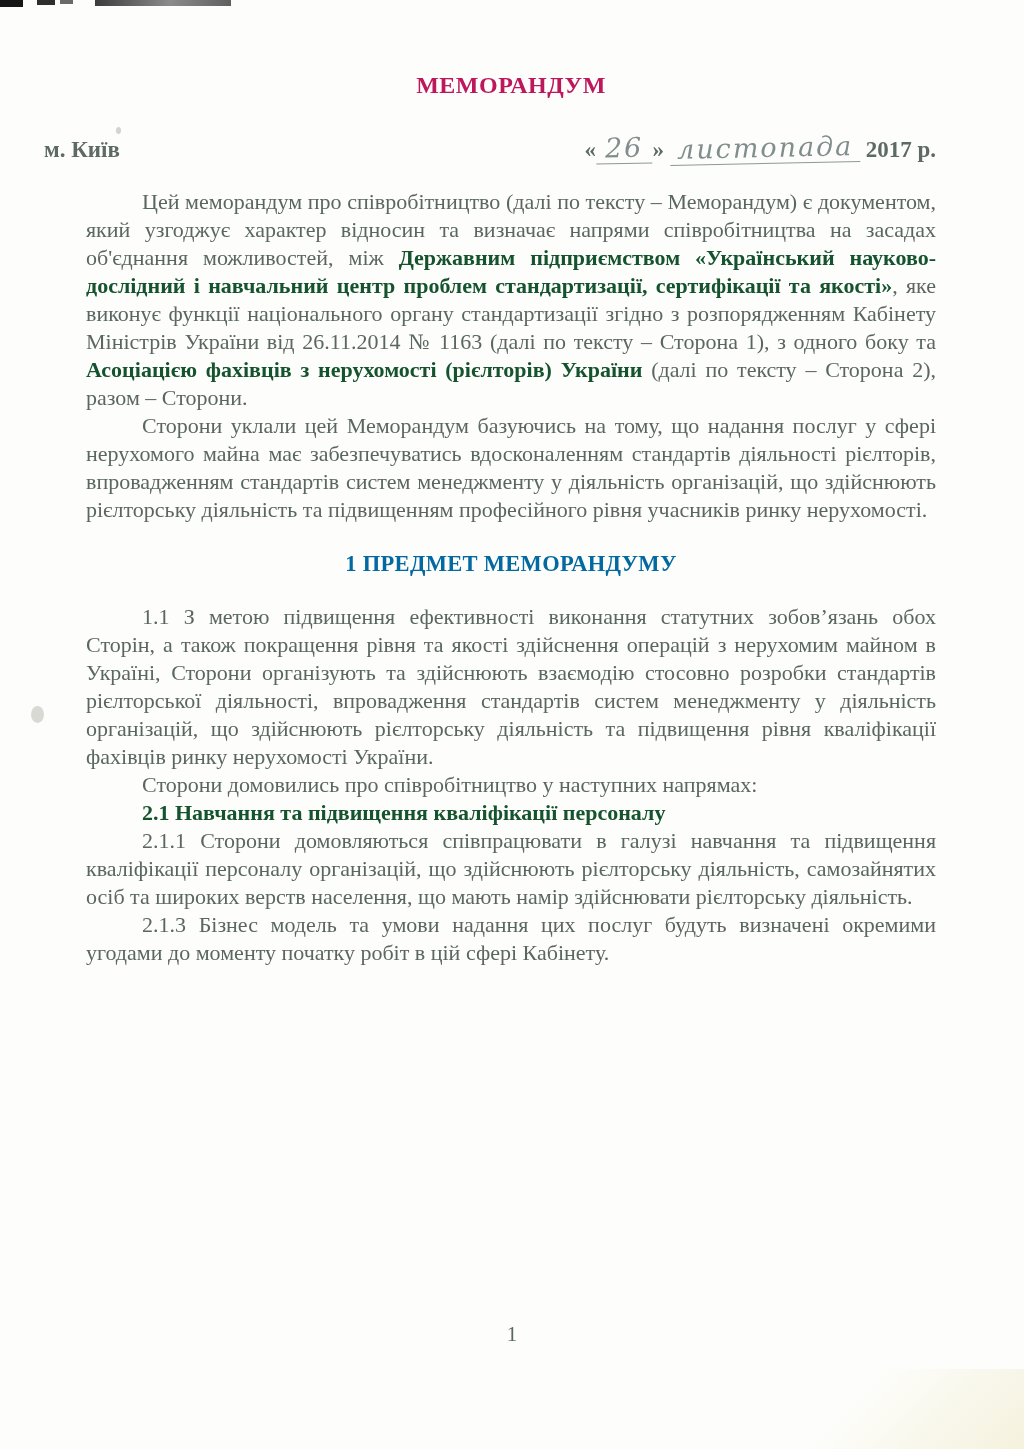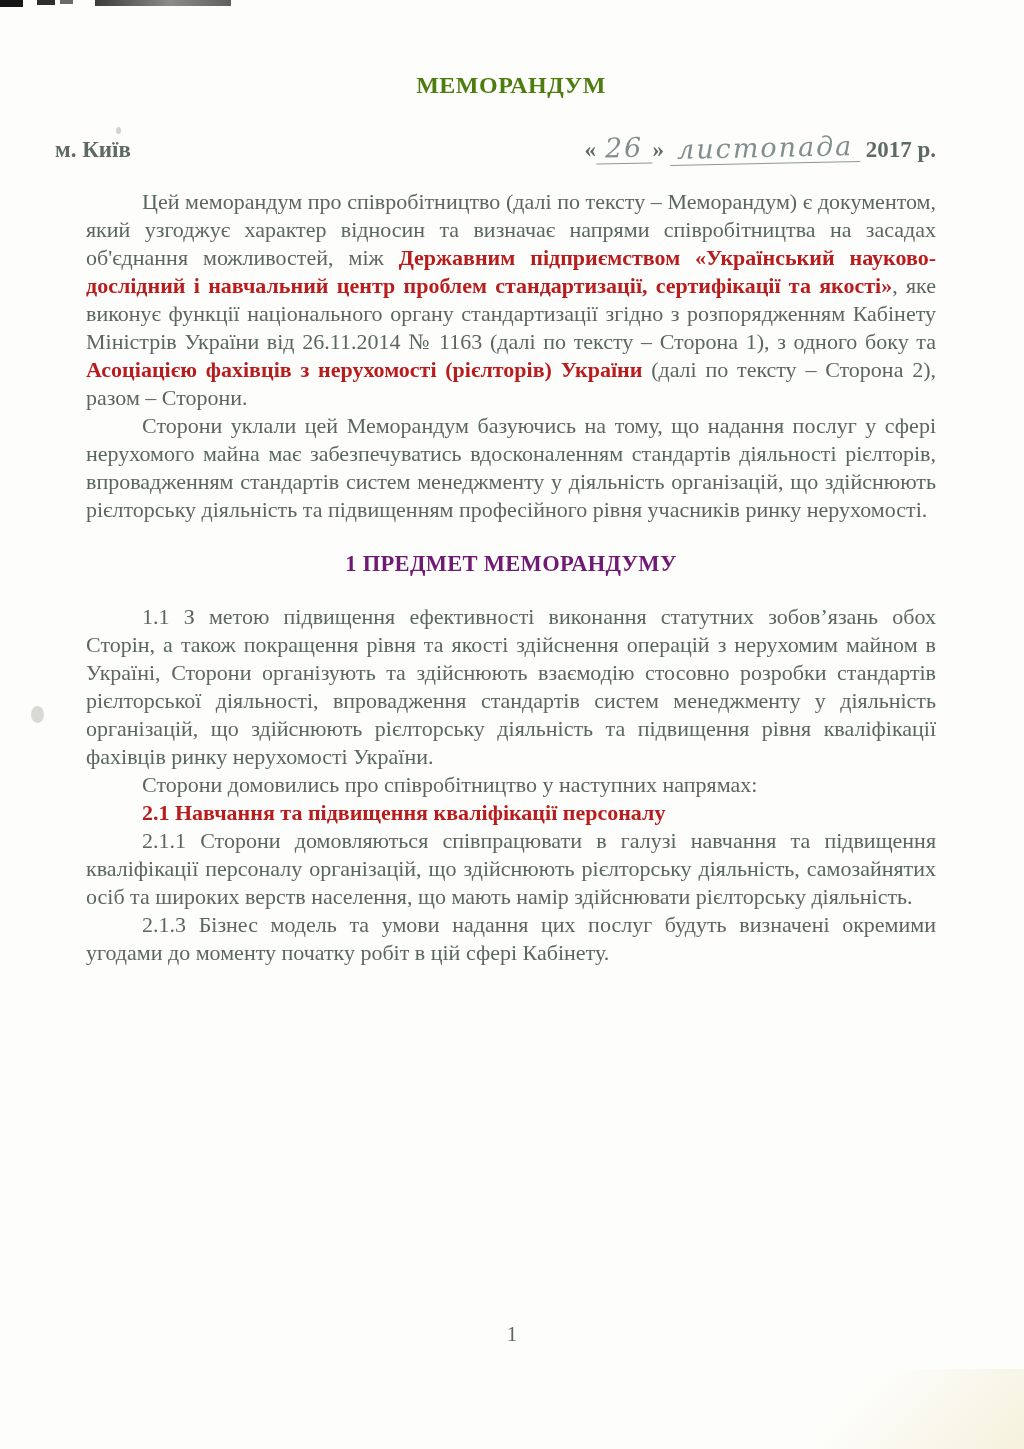--- a/index.html
+++ b/index.html
@@ -43,28 +43,28 @@
   .speck.s1 { left: 31px; top: 706px; width: 13px; height: 17px; opacity: .8; }
   .speck.s2 { left: 116px; top: 127px; width: 5px; height: 7px; opacity: .9; }
 
   .title-block {
     margin: 0 88px 0 86px;
     padding-top: 70px;
     text-align: center;
     font-weight: bold;
     font-size: 24px;
     line-height: 30px;
-    color: #4d7c0f;
+    color: #be185d;
     letter-spacing: 0.5px;
   }
   .place-date-row {
     display: flex;
     justify-content: space-between;
     align-items: baseline;
-    margin: 32px 88px 0 55px;
+    margin: 32px 88px 0 44px;
     font-size: 23px;
     font-weight: bold;
     color: #5d6a66;
   }
   .date-line { white-space: nowrap; }
   .hand {
     display: inline-block;
     font-family: "DejaVu Serif", serif;
     font-style: italic;
     font-weight: normal;
@@ -82,27 +82,27 @@
     font-size: 22px;
     line-height: 28px;
     text-align: justify;
   }
   .content p.para {
     margin: 0;
     text-indent: 56px;
   }
   .content .b {
     font-weight: bold;
-    color: #b91c1c;
+    color: #14532d;
   }
   .content .heading {
     text-align: center;
     font-weight: bold;
     font-size: 22.5px;
-    color: #701a75;
+    color: #0369a1;
     margin: 26px 0 25px 0;
     letter-spacing: 0.3px;
   }
   .page-footer {
     position: absolute;
     left: 0;
     top: 1322px;
     width: 100%;
     text-align: center;
     font-size: 21px;

